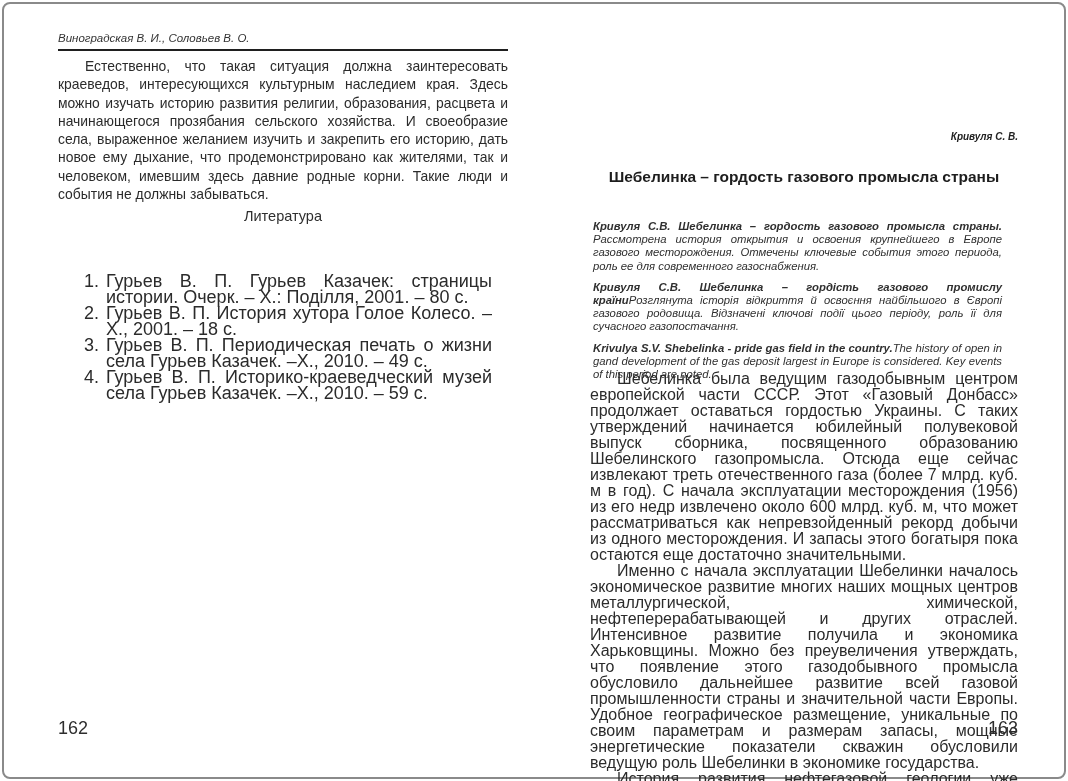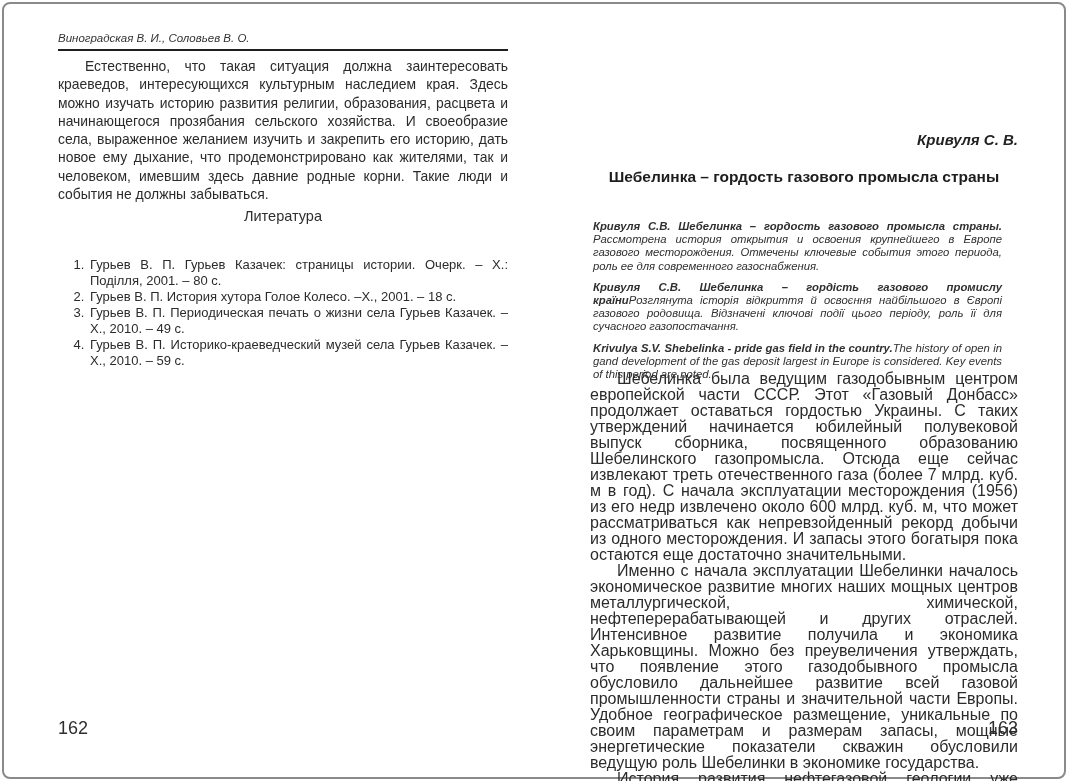--- a/index.html
+++ b/index.html
@@ -67,23 +67,23 @@
     font-size: 14.5px;
     font-weight: normal;
     color: #2e2e2e;
   }
 
   .refs {
     position: absolute;
     top: 257px;
     left: 0;
     right: 0;
-    margin: 0;
+    margin: 16px;
     padding: 0 0 0 30px;
-    font-size: 13px;
+    font-size: 18px;
     line-height: 16px;
   }
   .refs li {
     text-align: justify;
     margin: 0;
     padding-left: 2px;
   }
 
   .page-number {
     position: absolute;
@@ -95,21 +95,21 @@
   .pn-right { right: 0; }
 
   .author-line {
     position: absolute;
     top: 131px;
     left: 0;
     right: 0;
     text-align: right;
     font-weight: bold;
     font-style: italic;
-    font-size: 15px;
+    font-size: 10px;
     color: #222222;
   }
 
   .article-title {
     position: absolute;
     top: 168px;
     left: 0;
     right: 0;
     margin: 0;
     text-align: center;

